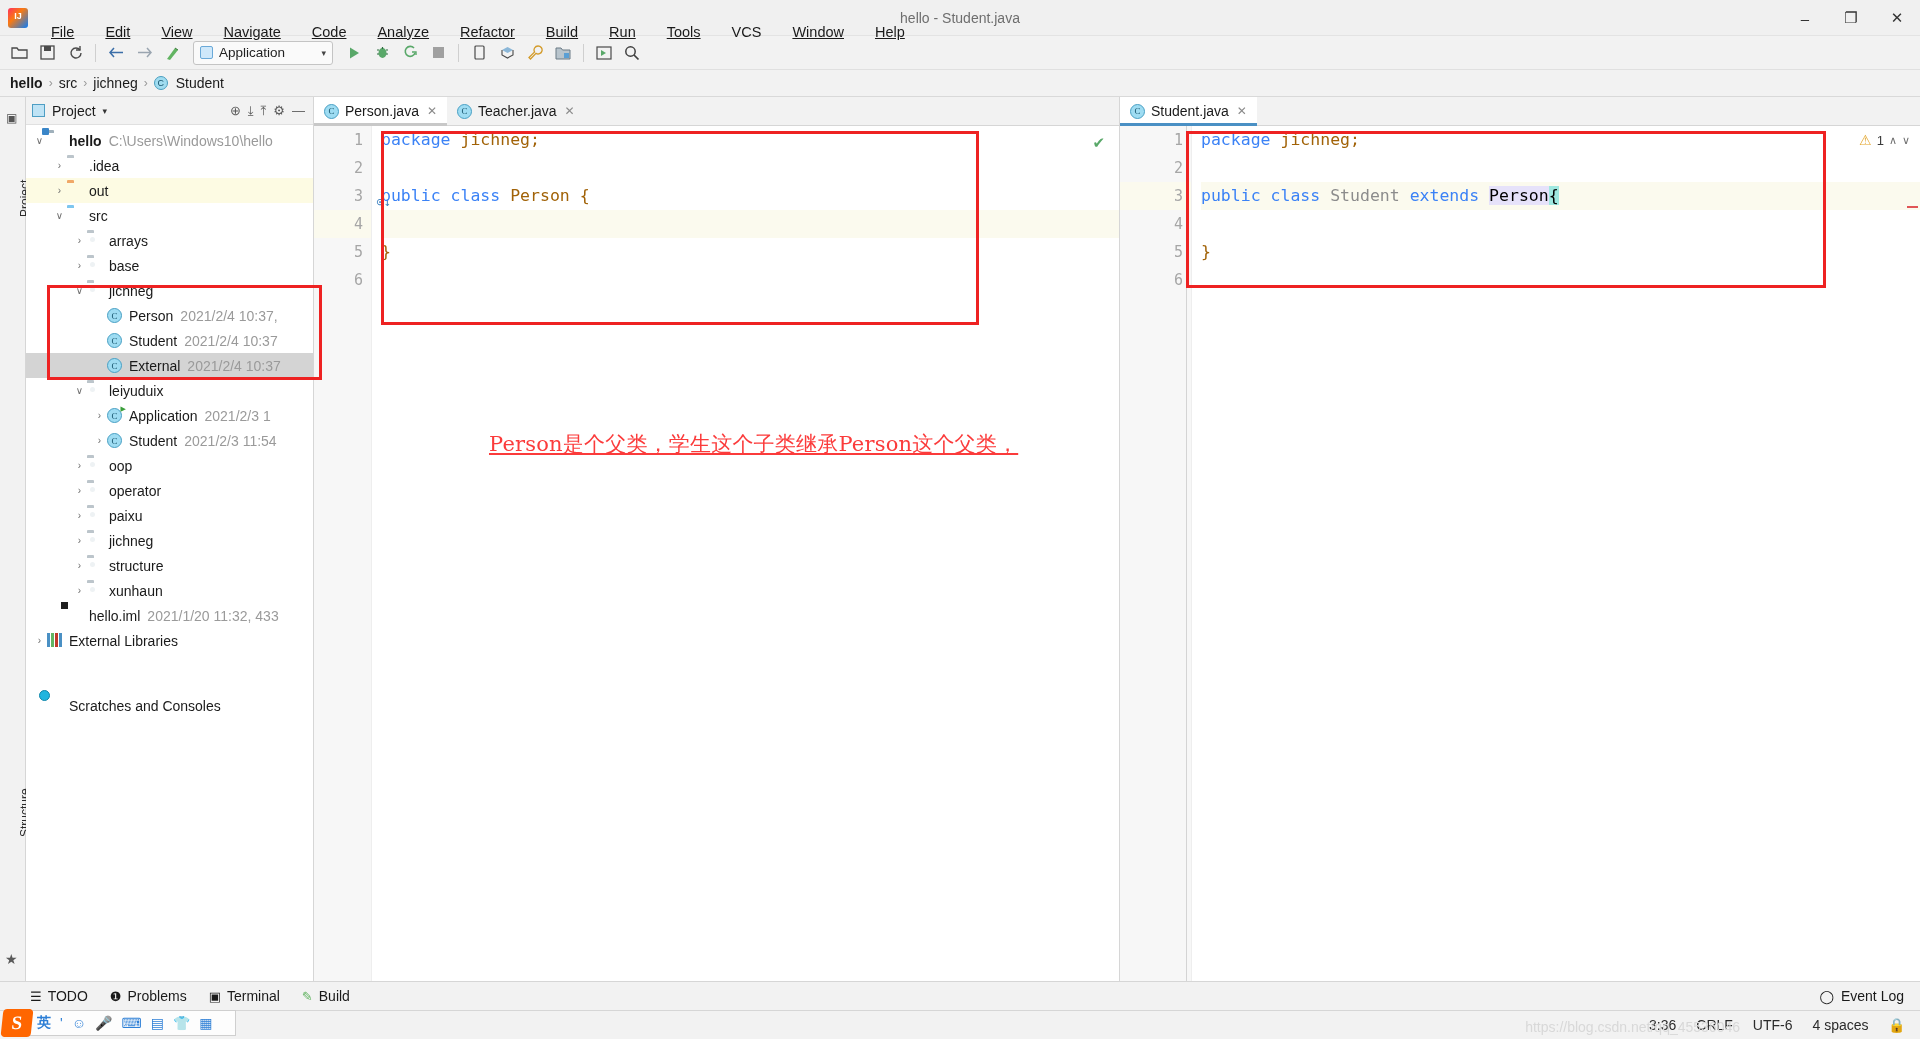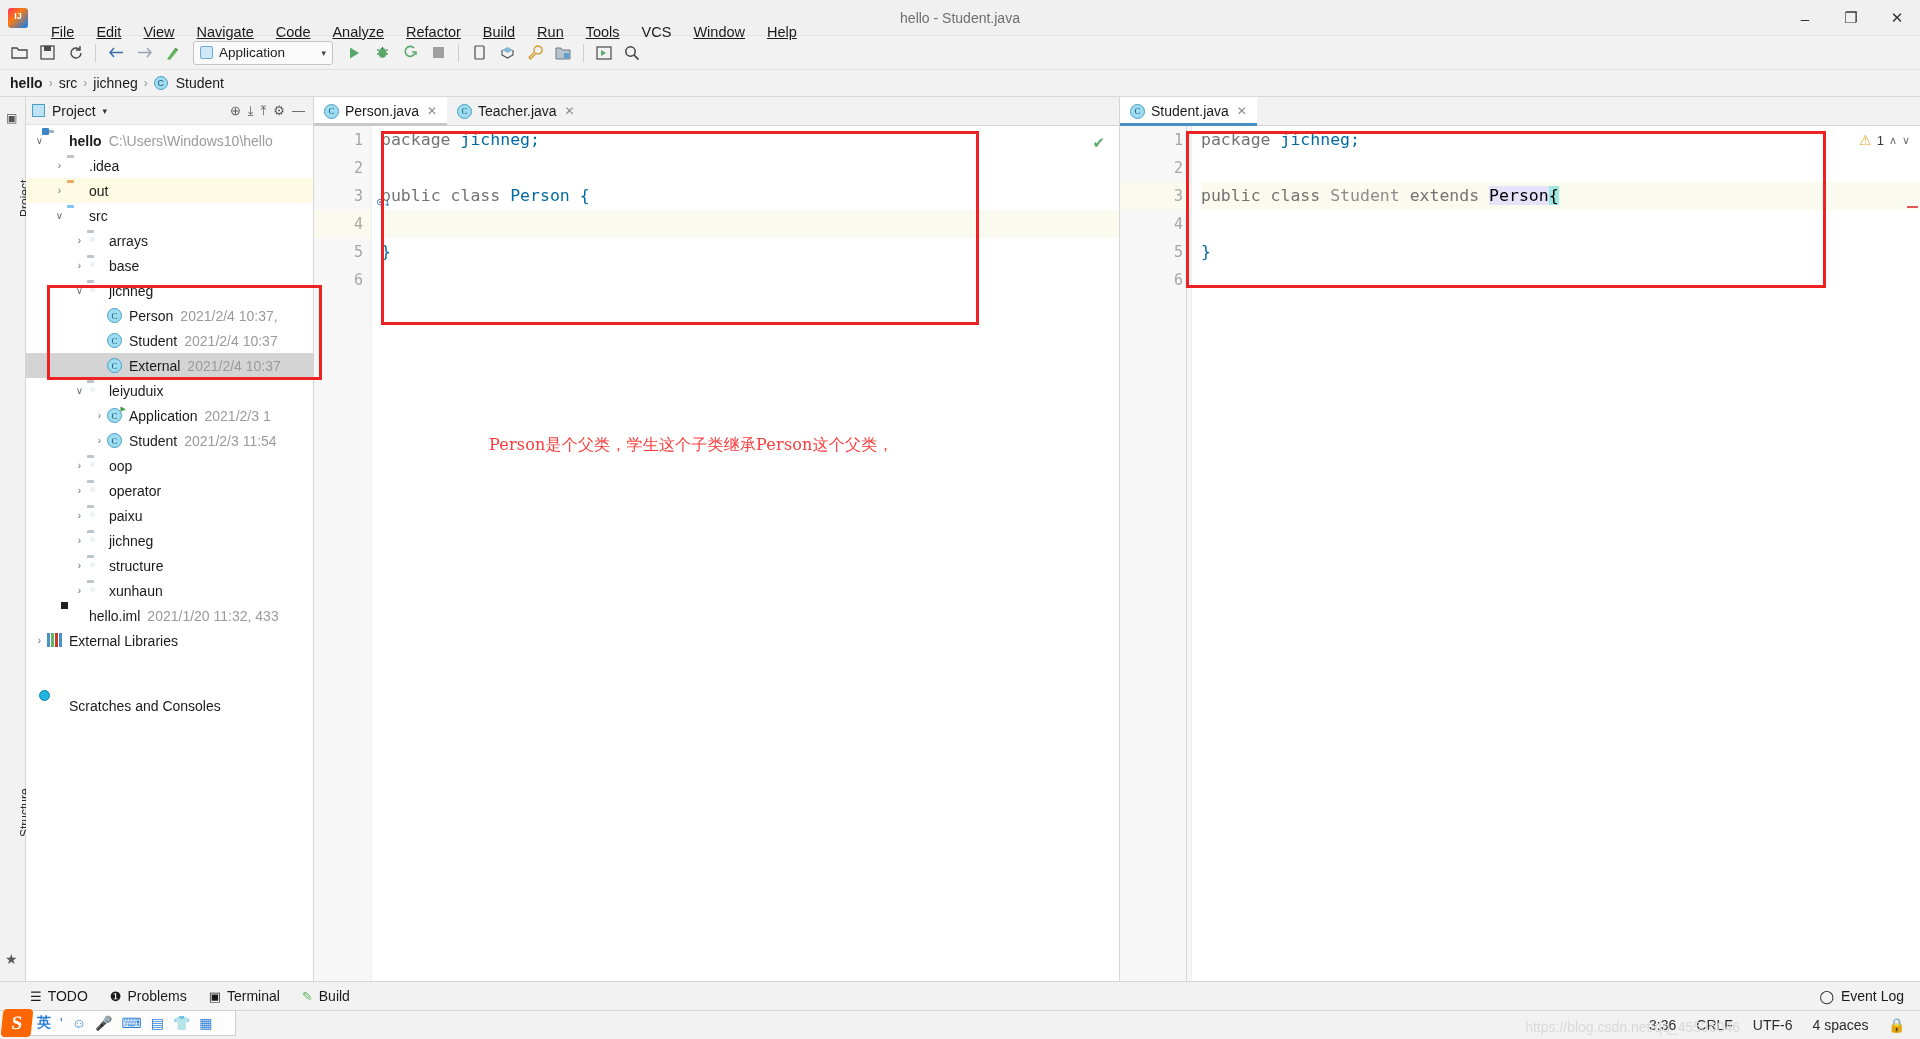--- a/index.html
+++ b/index.html
@@ -20,21 +20,21 @@
   .logo {
     width: 20px; height: 20px; margin-left: 8px; margin-right: 12px;
     background: linear-gradient(135deg,#fe315d 0%,#f97a12 40%,#087cfa 100%);
     border-radius: 3px; position: relative; flex: none;
   }
   .logo::after {
     content: "IJ"; position: absolute; left: 0; right: 0; top: 3px;
     font-size: 9px; color: #fff; text-align: center; font-weight: bold;
     font-family: "Liberation Sans", sans-serif;
   }
-  .menubar { display: flex; align-items: center; gap: 0; margin-top: 28px; }
+  .menubar { display: flex; align-items: center; gap: 9px; margin-top: 28px; }
   .menu-item {
     padding: 4px 11px; font-size: 14.5px; color: #1a1a1a; cursor: default;
     line-height: 18px; white-space: nowrap;
   }
   .menu-item u { text-decoration: underline; }
   .win-title {
     position: absolute; left: 0; right: 0; text-align: center;
     font-size: 14px; color: #6e6e6e; pointer-events: none;
   }
   .win-ctrls { position: absolute; right: 0; top: 0; display: flex; height: 36px; }
@@ -204,22 +204,22 @@
     font-family: "DejaVu Sans Mono", monospace; padding-right: 8px; position: relative;
   }
   .gline.hl { background: #fbfaee; }
   .gmark { position: absolute; right: -22px; top: 6px; font-size: 12px; }
   .code {
     flex: 1; position: relative; font-family: "DejaVu Sans Mono", monospace;
     font-size: 16.5px; padding-left: 9px; min-width: 0;
   }
   .cline { height: 28px; line-height: 28px; white-space: pre; }
   .cline.hl { background: #fbfaee; }
-  .kw { color: #737373; }
-  .pl { color: #0369a1; }
+  .kw { color: #3b82f6; }
+  .pl { color: #a16207; }
   .gr { color: #8c8c8c; }
   .hlpurple { background: #e6e2fa; }
   .hlcyan { background: #9fe8e0; }
   .chk { position: absolute; right: 14px; top: 8px; font-size: 15px; color: #59a869; }
   .warn-widget {
     position: absolute; right: 10px; top: 6px; display: flex; align-items: center; gap: 5px;
     font-size: 13px; color: #3c3c3c;
   }
   .warn-tri { color: #e3a52b; font-size: 14px; }
   .warn-arrow { color: #6e6e6e; font-size: 11px; }
@@ -229,22 +229,22 @@
   .codefold {
     position: absolute; left: 66px; top: 0; bottom: 0; width: 1px; background: #d4d4d4;
   }
   .fold-bar {
     position: absolute; left: 0; top: 56px; height: 60px; width: 2px; background: #9aa7ad;
   }
 
   
   .redbox { position: absolute; border: 3px solid #ee2222; pointer-events: none; z-index: 30; }
   .note {
-    position: absolute; color: #fb3b3b; font-size: 16px; line-height: 29px;
-    font-family: "DejaVu Serif", serif; z-index: 31; white-space: pre; letter-spacing: .2px;
+    position: absolute; color: #fb3b3b; font-size: 21px; line-height: 29px;
+    font-family: "DejaVu Serif", serif; z-index: 31; white-space: pre; letter-spacing: .2px; text-decoration: underline;
   }
 
   
   .toolwin {
     position: absolute; left: 0; right: 0; bottom: 29px; height: 29px;
     background: #f2f2f2; border-top: 1px solid #d6d6d6; display: flex; align-items: center;
     padding-left: 30px; gap: 22px; font-size: 14px; color: #1a1a1a;
   }
   .tw-item { display: flex; align-items: center; gap: 6px; cursor: default; }
   .tw-ic { font-size: 13px; }

